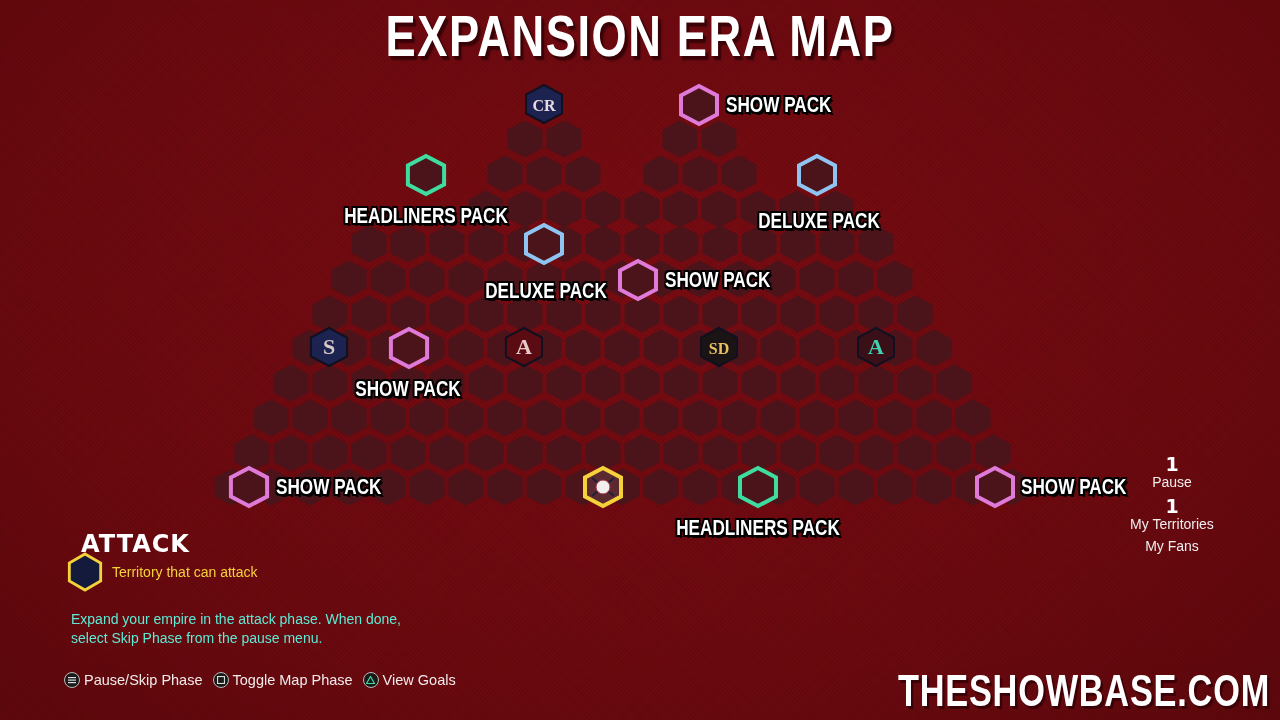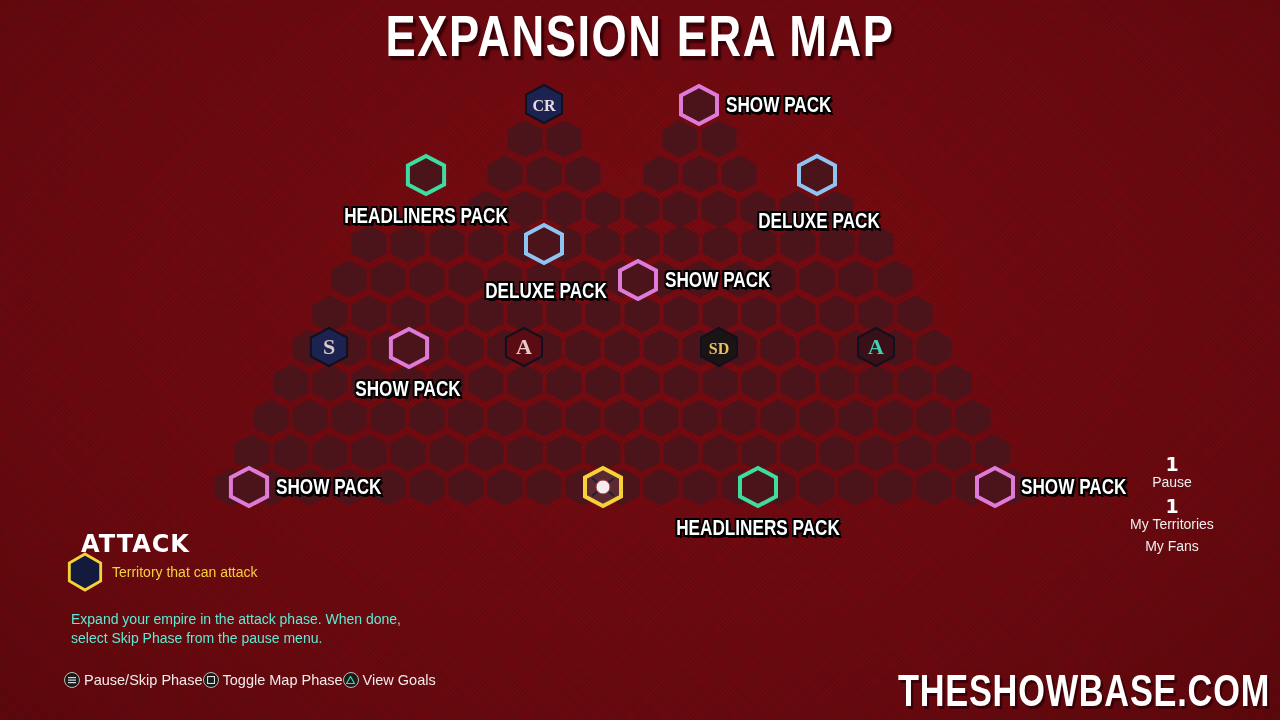--- a/index.html
+++ b/index.html
@@ -21,21 +21,21 @@
     -webkit-text-stroke:0;text-shadow:
       -2px -2px 0 #000,2px -2px 0 #000,-2px 2px 0 #000,2px 2px 0 #000,
       0 -2px 0 #000,0 2px 0 #000,-2px 0 0 #000,2px 0 0 #000,3px 3px 0 #000;}
   .lbl.center{transform:translateX(-50%) scaleX(.78);transform-origin:center center;}
   .attack{position:absolute;left:63px;top:512px;}
   .attack h2{margin:18px;font-size:24px;font-weight:bold;letter-spacing:1px;font-family:"DejaVu Sans",sans-serif;}
   .legend{position:absolute;left:66px;top:551px;display:flex;align-items:center;gap:8px;}
   .legend span{color:#f5d23a;font-size:14px;font-family:"Liberation Sans",sans-serif;}
   .desc{position:absolute;left:63px;top:610px;width:340px;font-size:14px;line-height:19px;
     font-family:"Liberation Sans",sans-serif;color:#5eead4;margin-left:8px;}
-  .controls{position:absolute;left:64px;top:672px;display:flex;align-items:center;
+  .controls{position:absolute;left:64px;top:672px;display:flex;gap:10px;align-items:center;
     font-size:14.5px;font-family:"Liberation Sans",sans-serif;color:#f3eaea;}
   .ctrl{display:flex;align-items:center;gap:4px;}
   .btn{width:16px;height:16px;border-radius:50%;background:#1a1a1a;border:1px solid #bbb;
     display:inline-flex;align-items:center;justify-content:center;box-sizing:border-box;}
   .details{position:absolute;left:1072px;top:454px;width:200px;text-align:center;}
   .details h3{margin:0 0 8px 0;font-size:17px;font-weight:bold;letter-spacing:1px;font-family:"DejaVu Sans",sans-serif;}
   .stat{margin-bottom:6px;}
   .stat .v{font-size:19px;font-weight:bold;font-family:"DejaVu Sans",sans-serif;line-height:20px;}
   .stat .l{font-size:14px;font-family:"Liberation Sans",sans-serif;color:#eee;line-height:16px;}
   .brand{position:absolute;right:10px;top:666px;font-family:"Liberation Sans",sans-serif;font-weight:bold;

